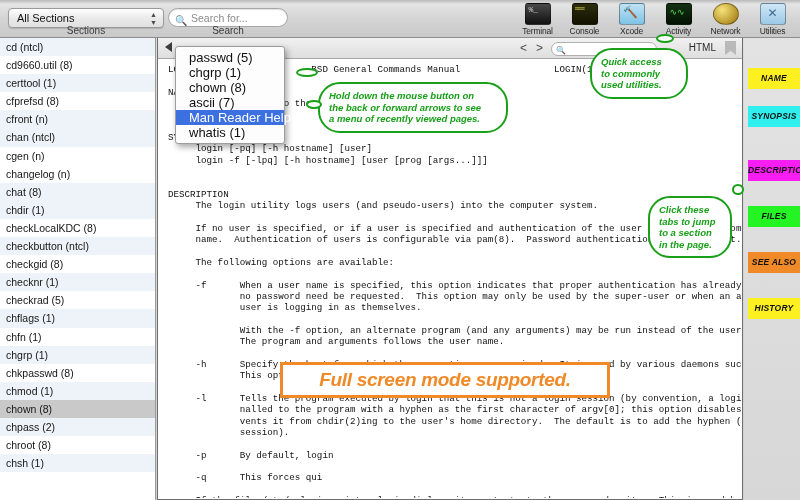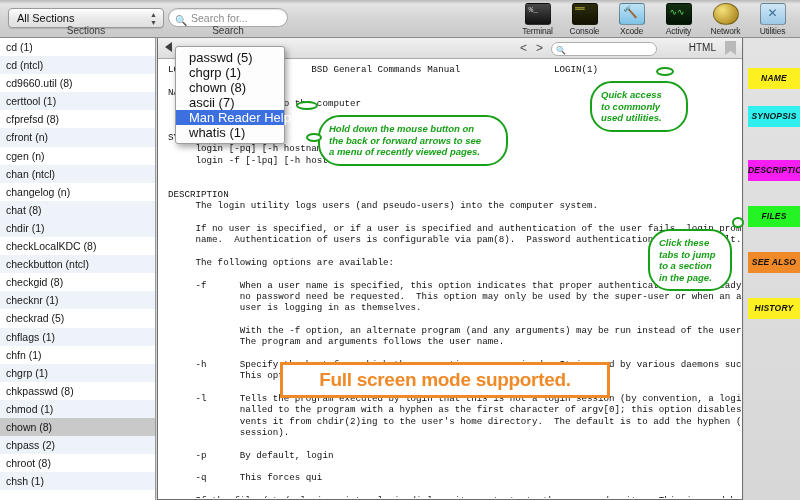--- a/index.html
+++ b/index.html
@@ -205,21 +205,20 @@
   }
 
   
   .cloud {
     position: absolute;
     color: #18a018;
     font-style: italic; font-weight: bold;
     font-size: 9.5px; line-height: 11.5px;
     text-align: left;
     z-index: 30;
-    margin-top: 33px;
   }
   .cloud .bubble {
     position: relative;
     background: #fff;
     border: 2px solid #18a018;
     border-radius: 22px;
     padding: 6px 9px;
   }
   .cloud .dot1, .cloud .dot2 {
     position: absolute; border: 2px solid #18a018;
@@ -229,21 +228,21 @@
   
   #fullscreen-banner {
     position: absolute; left: 280px; top: 362px;
     width: 330px; height: 36px;
     background: #fff;
     border: 3px solid #f08a28;
     display: flex; align-items: center; justify-content: center;
     z-index: 25;
   }
   #fullscreen-banner span {
-    font-size: 19px; font-weight: bold; 
+    font-size: 19px; font-weight: bold; font-style: italic;
     color: #f08a28; letter-spacing: -.3px;
   }
 </style>
 </head>
 <body>
 
 <div id="app">
 
   <div id="toolbar">
 
@@ -284,28 +283,27 @@
         <div class="tb-label">Network</div>
       </div>
       <div class="tb-item">
         <div class="tb-glyph g-utilities"></div>
         <div class="tb-label">Utilities</div>
       </div>
     </div>
   </div>
 
   <div id="sidebar">
-      <div class="sb-row"><span>cd (1)</span></div>
       <div class="sb-row alt"><span>cd (ntcl)</span></div>
       <div class="sb-row"><span>cd9660.util (8)</span></div>
       <div class="sb-row alt"><span>certtool (1)</span></div>
       <div class="sb-row"><span>cfprefsd (8)</span></div>
       <div class="sb-row alt"><span>cfront (n)</span></div>
+      <div class="sb-row alt"><span>chan (ntcl)</span></div>
       <div class="sb-row"><span>cgen (n)</span></div>
-      <div class="sb-row alt"><span>chan (ntcl)</span></div>
       <div class="sb-row"><span>changelog (n)</span></div>
       <div class="sb-row alt"><span>chat (8)</span></div>
       <div class="sb-row alt"><span>chdir (1)</span></div>
       <div class="sb-row"><span>checkLocalKDC (8)</span></div>
       <div class="sb-row alt"><span>checkbutton (ntcl)</span></div>
       <div class="sb-row"><span>checkgid (8)</span></div>
       <div class="sb-row alt"><span>checknr (1)</span></div>
       <div class="sb-row"><span>checkrad (5)</span></div>
       <div class="sb-row alt"><span>chflags (1)</span></div>
       <div class="sb-row"><span>chfn (1)</span></div>

